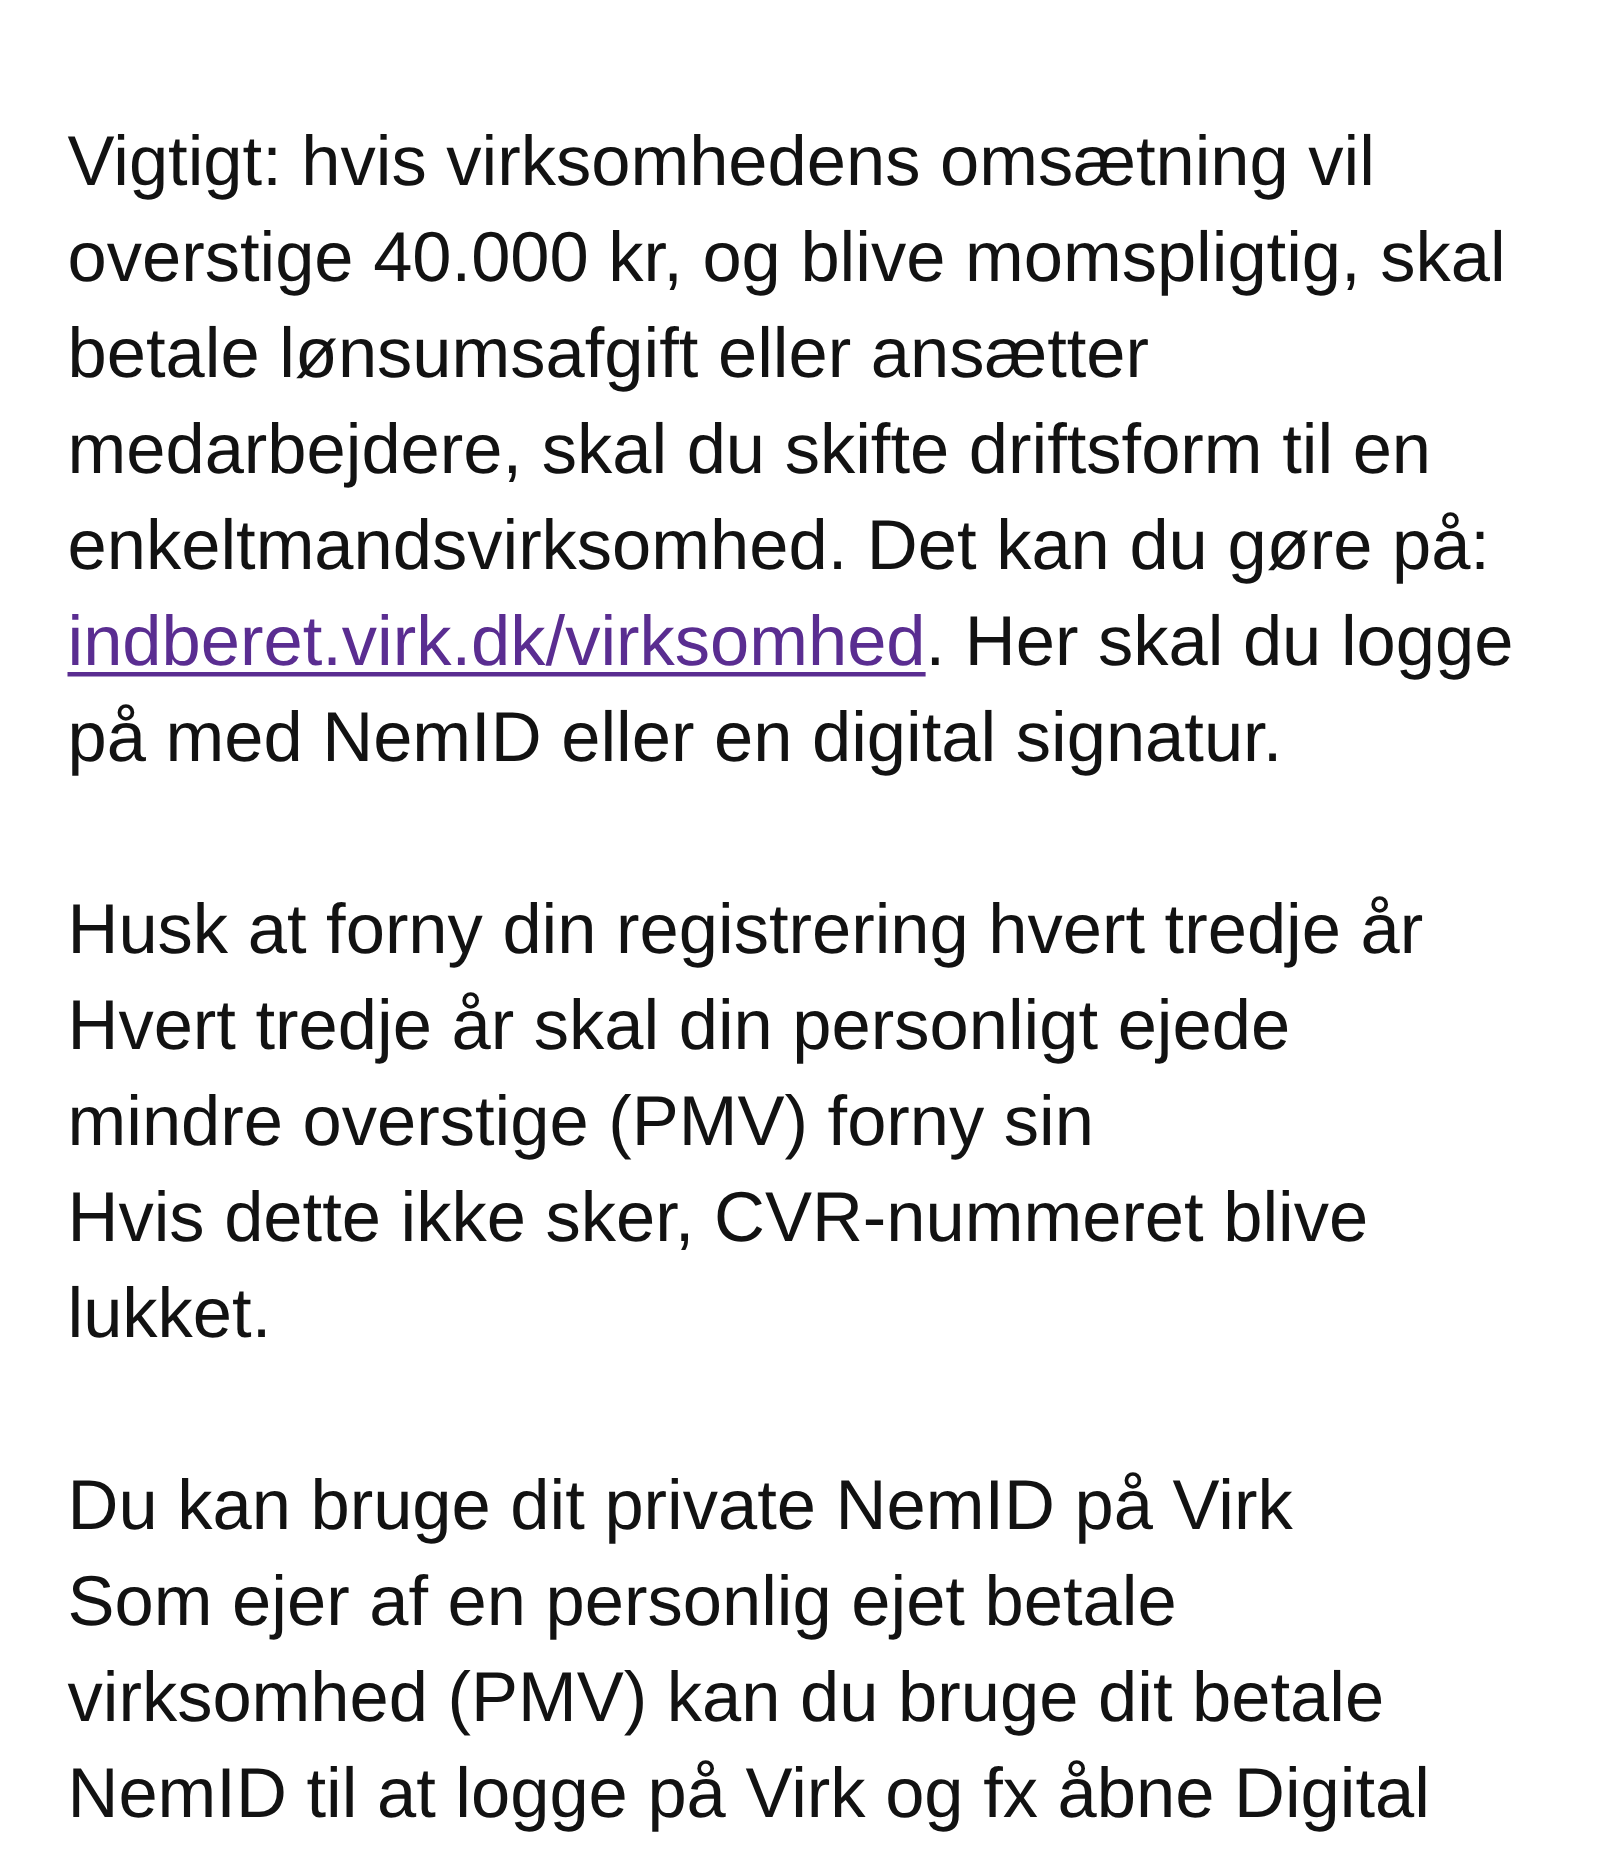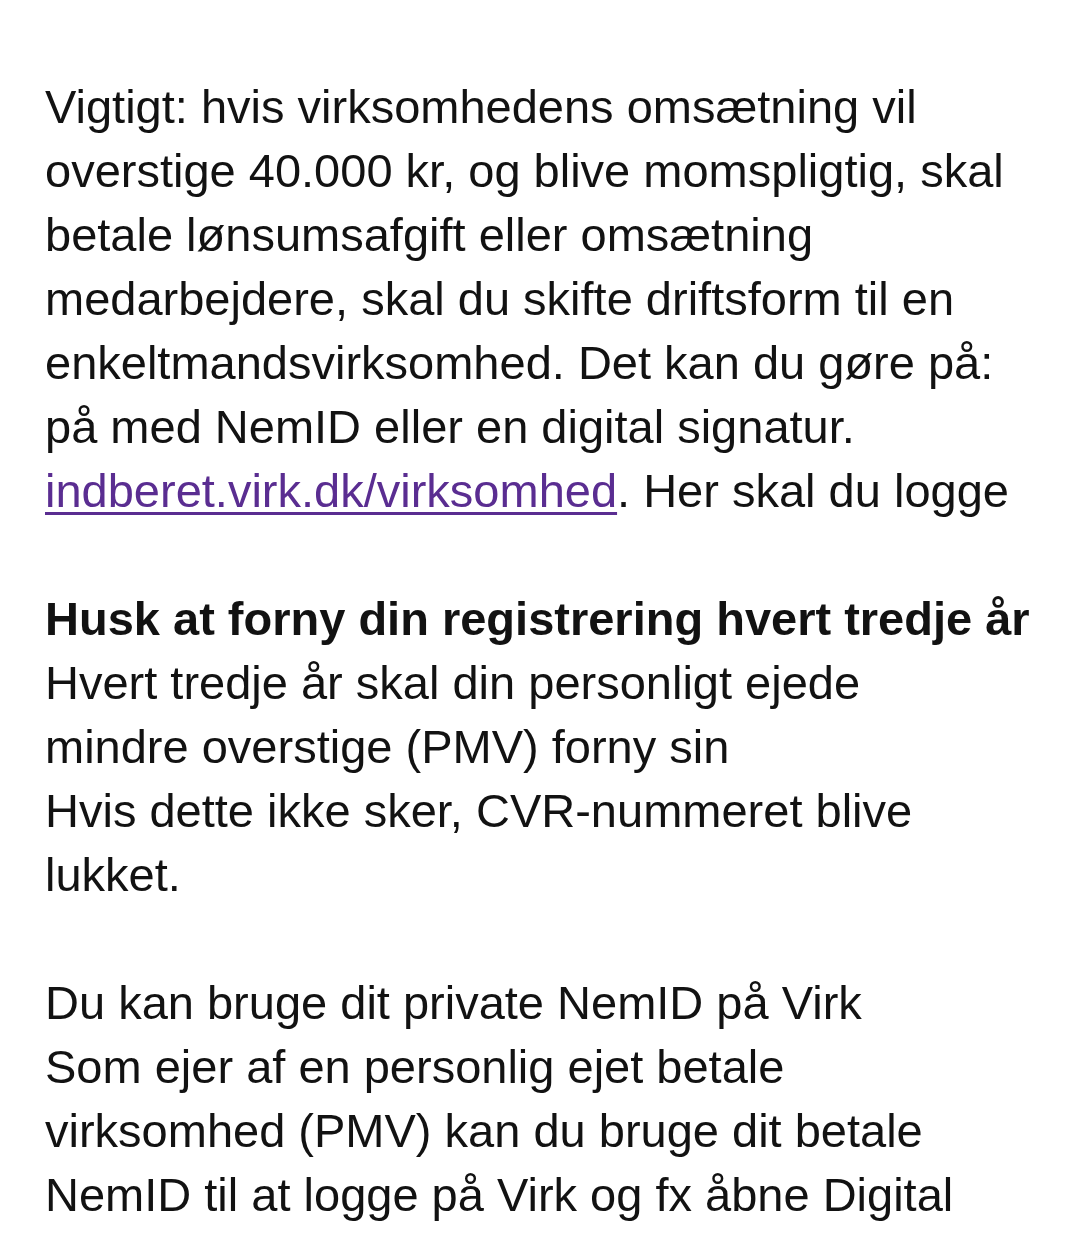--- a/index.html
+++ b/index.html
@@ -21,43 +21,43 @@
     font-size:48px;
     line-height:64px;
     color:var(--text);
   }
   .block{
     margin:0;
     font-size:47px;
     line-height:64px;
   }
   .block.gap{ margin-top:64px; }
-  .block.heading{ font-weight:700; }
+  .block.heading{ font-weight:400; }
   .block.body{ font-weight:400; }
   .line{ display:block; white-space:nowrap; }
   a.link{
     color:var(--link);
     text-decoration:underline;
     text-decoration-thickness:3px;
     text-underline-offset:5px;
     cursor:pointer;
   }
 </style>
 </head>
 <body>
 
 <main>
     <p class="block body">
       <span class="line"><span>Vigtigt: hvis virksomhedens omsætning vil</span></span>
       <span class="line"><span>overstige 40.000 kr, og blive momspligtig, skal</span></span>
-      <span class="line"><span>betale lønsumsafgift eller omsætning</span></span>
+      <span class="line"><span>betale lønsumsafgift eller ansætter</span></span>
       <span class="line"><span>medarbejdere, skal du skifte driftsform til en</span></span>
       <span class="line"><span>enkeltmandsvirksomhed. Det kan du gøre på:</span></span>
+      <span class="line"><a class="link" href="#">indberet.virk.dk/virksomhed</a><span>. Her skal du logge</span></span>
       <span class="line"><span>på med NemID eller en digital signatur.</span></span>
-      <span class="line"><a class="link" href="#">indberet.virk.dk/virksomhed</a><span>. Her skal du logge</span></span>
     </p>
     <h2 class="block heading gap">
       <span class="line"><span>Husk at forny din registrering hvert tredje år</span></span>
     </h2>
     <p class="block body">
       <span class="line"><span>Hvert tredje år skal din personligt ejede</span></span>
       <span class="line"><span>mindre overstige (PMV) forny sin</span></span>
       <span class="line"><span>Hvis dette ikke sker, CVR-nummeret blive</span></span>
       <span class="line"><span>lukket.</span></span>
     </p>

